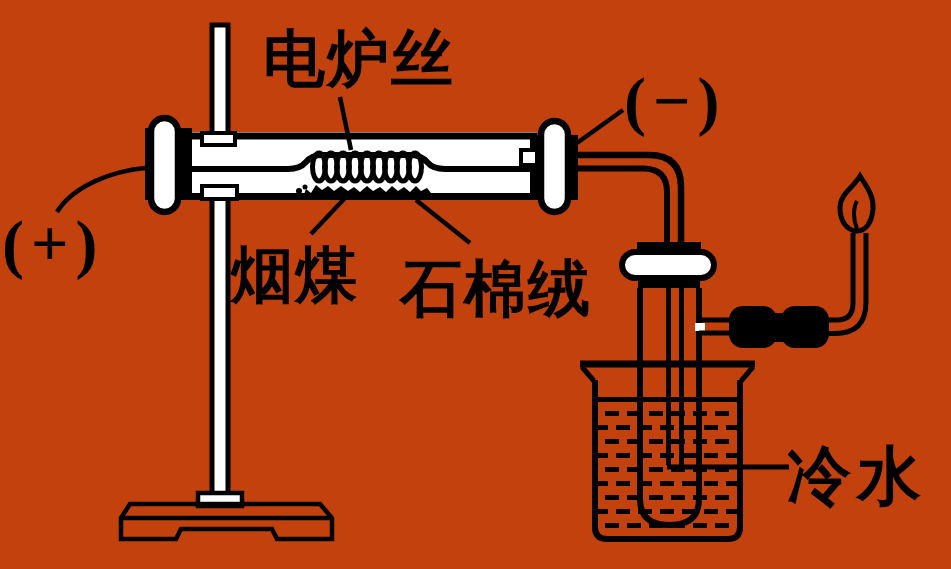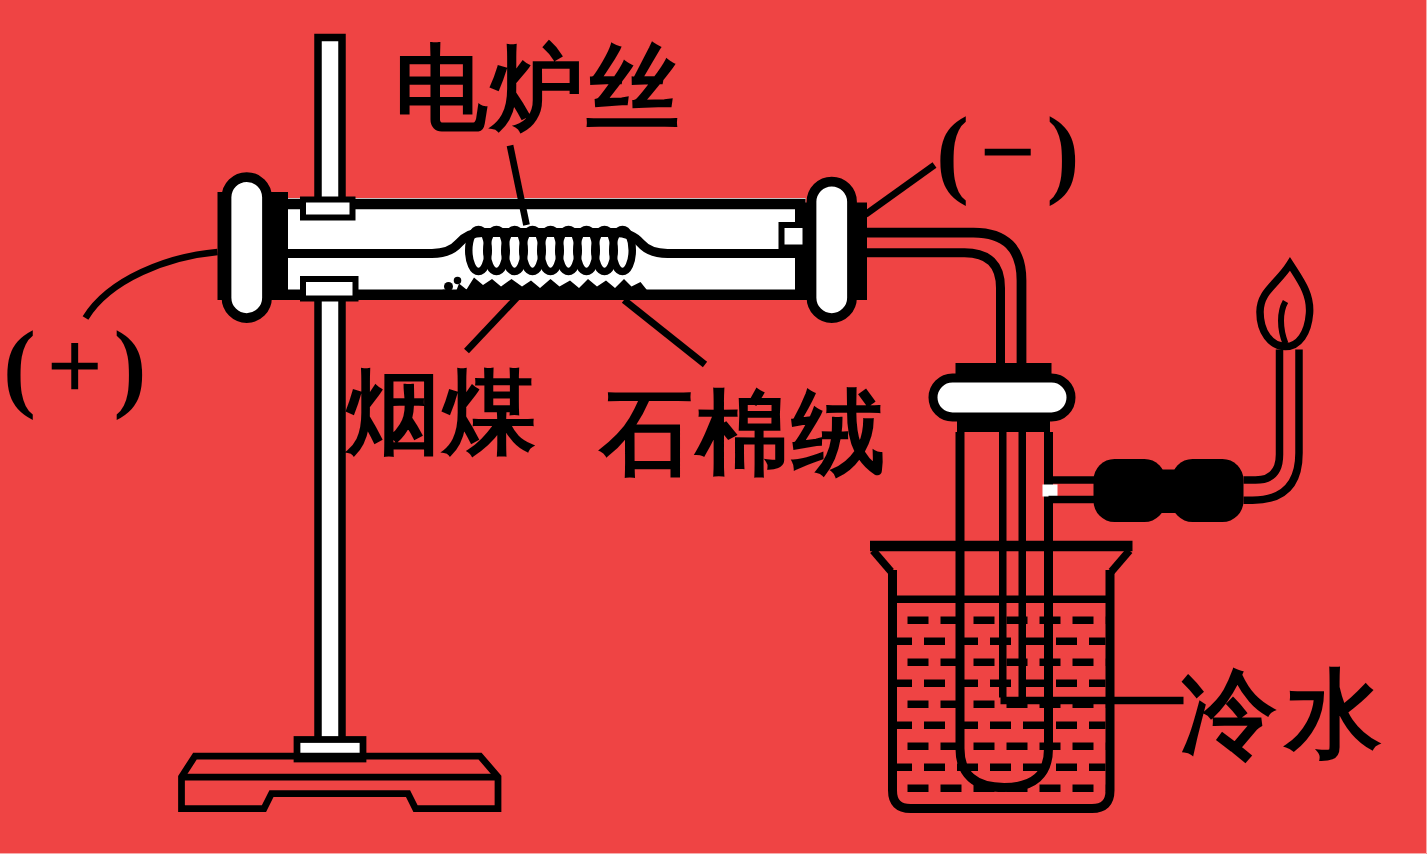--- a/index.html
+++ b/index.html
@@ -1,16 +1,16 @@
 <!DOCTYPE html>
 <html><head>
 <meta charset="utf-8">
 <style>
   html,body{margin:0;padding:0;background:#ffffff;}
-  .canvas{position:relative;width:951px;height:569px;background:#ef4444;overflow:hidden;}
+  .canvas{position:relative;width:951px;height:569px;background:#c2410c;overflow:hidden;}
   svg{position:absolute;left:0;top:0;}
   .lbl{font-family:"Liberation Serif","DejaVu Serif",serif;font-weight:bold;fill:#000;}
   .lbl-cjk{font-size:62px;letter-spacing:2px;}
   .lbl-sign{font-size:66px;letter-spacing:7px;}
   .stroke{stroke:#000;fill:none;}
 </style>
 </head>
 <body>
 
 <div class="canvas">

